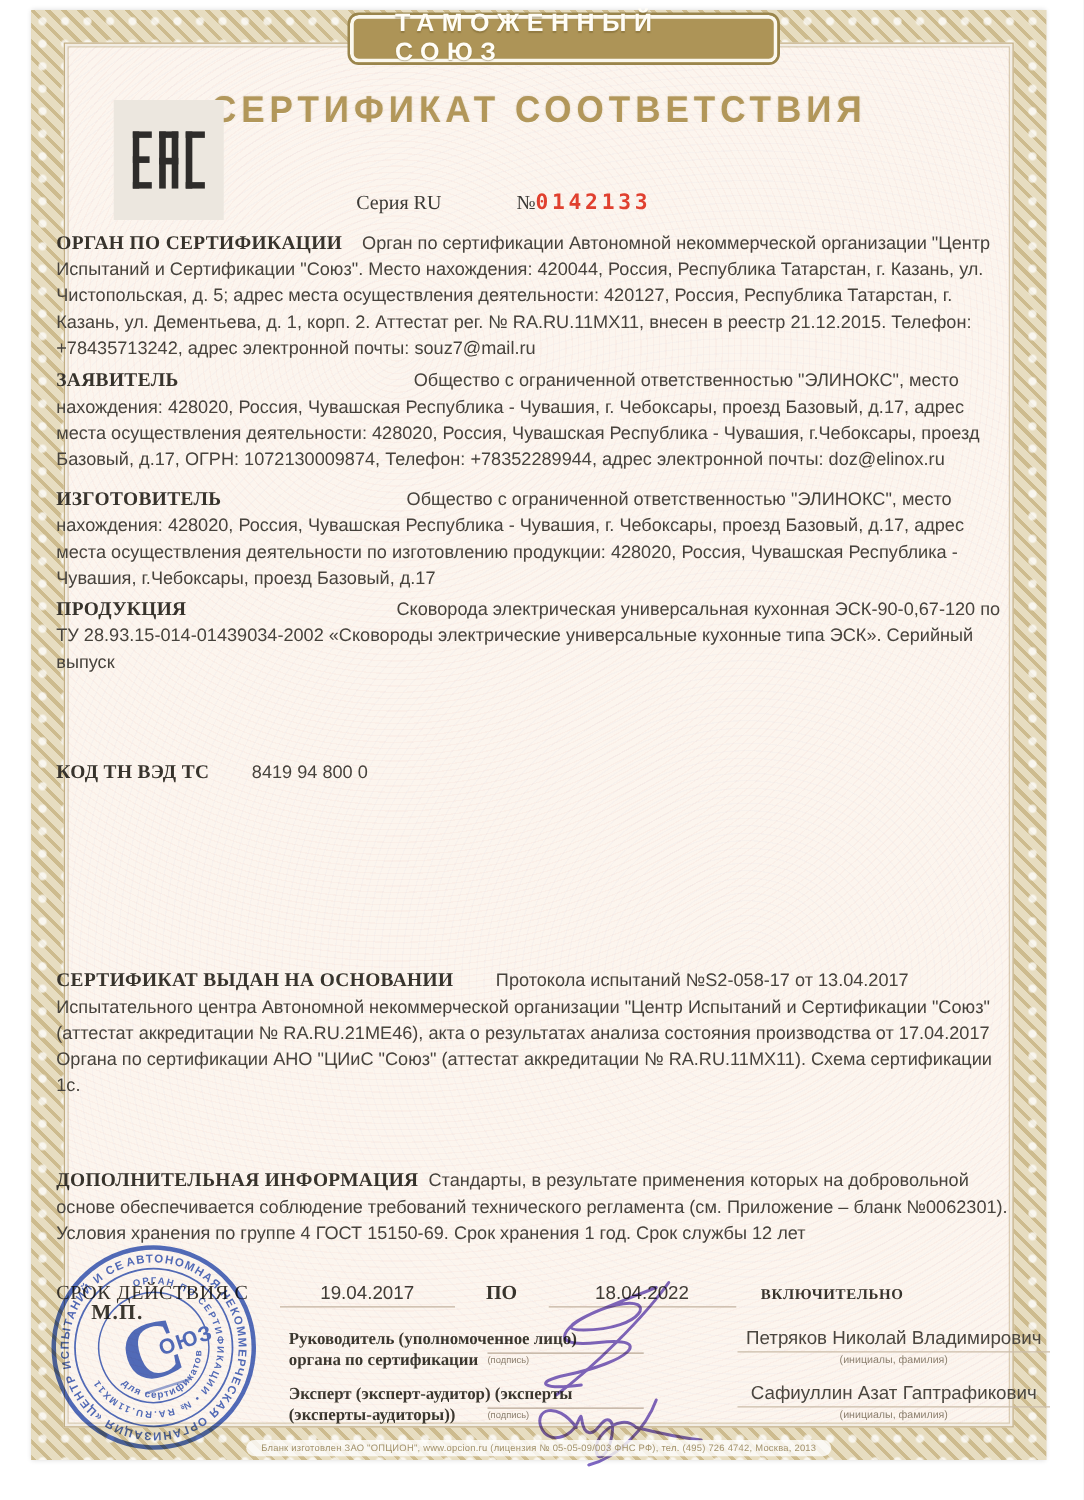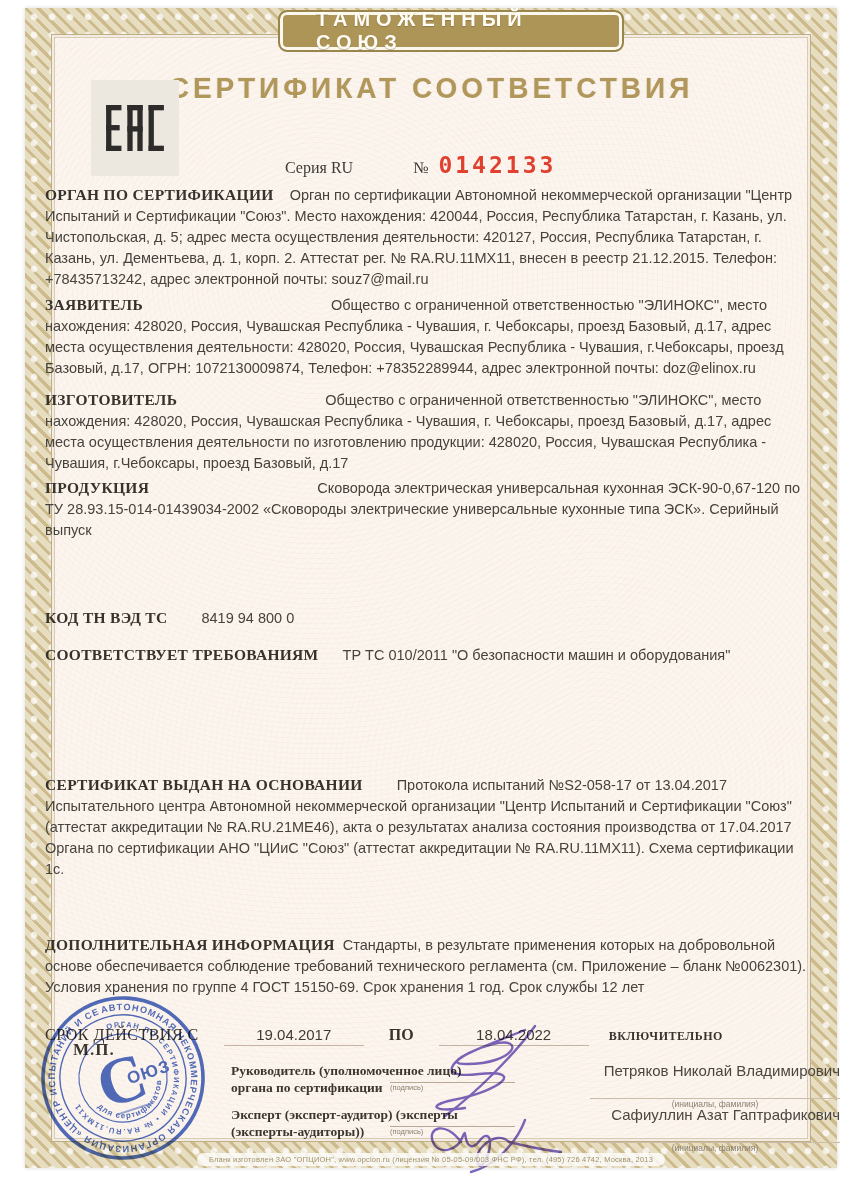--- a/index.html
+++ b/index.html
@@ -45,21 +45,21 @@
   .no-line{position:absolute;left:260px;top:112px;font-size:16px;color:#3c3a36;}
   .no-line .lbl{font-family:"Liberation Serif",serif;}
   .no-line .val{
     display:inline-block;width:232px;margin-left:14px;padding:0 0 1px 8px;
     border-bottom:1.5px solid #c9b9a4;font-size:16.5px;color:#333;letter-spacing:.5px;
   }
   .series-line{position:absolute;left:260px;top:144px;font-size:16px;color:#3c3a36;font-family:"Liberation Serif",serif;}
   .series-line .numsign{margin-left:60px;}
   .series-line .red{
     font-family:"DejaVu Sans Mono",monospace;font-weight:bold;color:#e0402f;
-    font-size:23px;letter-spacing:3px;margin-left:10px;
+    font-size:17px;letter-spacing:3px;
   }
 
   
   .eac{
     position:absolute;left:66px;top:72px;width:88px;height:96px;
     background:#ece7df;display:flex;align-items:center;justify-content:center;
   }
 
   
   .sec{
@@ -95,22 +95,22 @@
   
   .sig-row{position:absolute;left:20px;width:764px;}
   .r0{top:1054px;} .r1{top:1098px;}
   .role{
     position:absolute;left:140px;width:270px;
     font-family:"Liberation Serif",serif;font-weight:bold;font-size:13.5px;line-height:17px;color:#3b372f;margin-left:46px;
   }
   .sigline{position:absolute;left:345px;width:125px;top:20px;border-top:1px solid #b9a895;text-align:left;}
   .sigline .cap{font-size:7.5px;color:#8b7f6e;}
   .nameblock{position:absolute;left:535px;width:270px;text-align:center;}
-  .nameblock .nm{font-size:15px;color:#4a463f;padding-bottom:19px;display:inline-block;
-    border-bottom:1px solid #cbbda9;min-width:250px;text-align:right;}
+  .nameblock .nm{font-size:15px;color:#4a463f;padding-bottom:2px;display:inline-block;
+    border-bottom:1px solid #cbbda9;min-width:250px;}
   .nameblock .cap{font-size:8.5px;color:#8b7f6e;}
   .mp{
     position:absolute;left:48px;top:1032px;
     font-family:"Liberation Serif",serif;font-weight:bold;font-size:17px;color:#3b372f;letter-spacing:1px;
   }
 
   
   .stamp{position:absolute;left:10px;top:982px;width:176px;height:176px;opacity:.88;mix-blend-mode:multiply;}
   .autographs{position:absolute;left:350px;top:1016px;width:235px;height:150px;mix-blend-mode:multiply;}
 
@@ -164,23 +164,20 @@
       <span class="lab">ЗАЯВИТЕЛЬ</span><span class="gap g1"></span><span>Общество с ограниченной ответственностью "ЭЛИНОКС", место нахождения: 428020, Россия, Чувашская Республика - Чувашия, г. Чебоксары, проезд Базовый, д.17, адрес места осуществления деятельности: 428020, Россия, Чувашская Республика - Чувашия, г.Чебоксары, проезд Базовый, д.17, ОГРН: 1072130009874, Телефон: +78352289944, адрес электронной почты: doz@elinox.ru</span>
     </p>
     <p class="sec s2">
       <span class="lab">ИЗГОТОВИТЕЛЬ</span><span class="gap g2"></span><span>Общество с ограниченной ответственностью "ЭЛИНОКС", место нахождения: 428020, Россия, Чувашская Республика - Чувашия, г. Чебоксары, проезд Базовый, д.17, адрес места осуществления деятельности по изготовлению продукции: 428020, Россия, Чувашская Республика - Чувашия, г.Чебоксары, проезд Базовый, д.17</span>
     </p>
     <p class="sec s3">
       <span class="lab">ПРОДУКЦИЯ</span><span class="gap g3"></span><span>Сковорода электрическая универсальная кухонная ЭСК-90-0,67-120 по ТУ 28.93.15-014-01439034-2002 «Сковороды электрические универсальные кухонные типа ЭСК». Серийный выпуск</span>
     </p>
     <p class="sec s4">
       <span class="lab">КОД ТН ВЭД ТС</span><span class="gap g4"></span><span>8419 94 800 0</span>
-    </p>
-    <p class="sec s5">
-      <span class="lab">СООТВЕТСТВУЕТ ТРЕБОВАНИЯМ</span><span class="gap g5"></span><span>ТР ТС 010/2011 "О безопасности машин и оборудования"</span>
     </p>
     <p class="sec s6">
       <span class="lab">СЕРТИФИКАТ ВЫДАН НА ОСНОВАНИИ</span><span class="gap g6"></span><span>Протокола испытаний №S2-058-17 от 13.04.2017 Испытательного центра Автономной некоммерческой организации "Центр Испытаний и Сертификации "Союз" (аттестат аккредитации № RA.RU.21ME46), акта о результатах анализа состояния производства от 17.04.2017 Органа по сертификации АНО "ЦИиС "Союз" (аттестат аккредитации № RA.RU.11MX11). Схема сертификации 1с.</span>
     </p>
     <p class="sec s7">
       <span class="lab">ДОПОЛНИТЕЛЬНАЯ ИНФОРМАЦИЯ</span><span class="gap g7"></span><span>Стандарты, в результате применения которых на добровольной основе обеспечивается соблюдение требований технического регламента (см. Приложение – бланк №0062301). Условия хранения по группе 4 ГОСТ 15150-69. Срок хранения 1 год. Срок службы 12 лет</span>
     </p>
 
     <div class="validity">
       <span class="vlab">СРОК ДЕЙСТВИЯ С</span>

